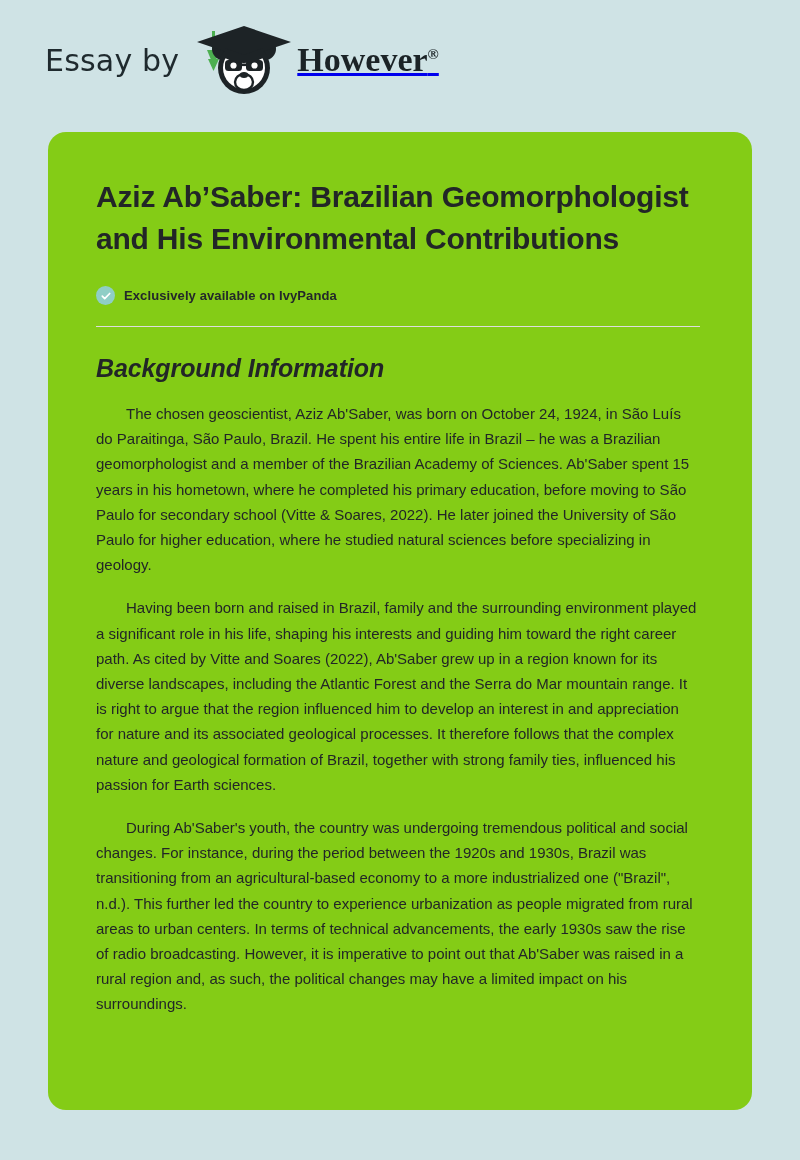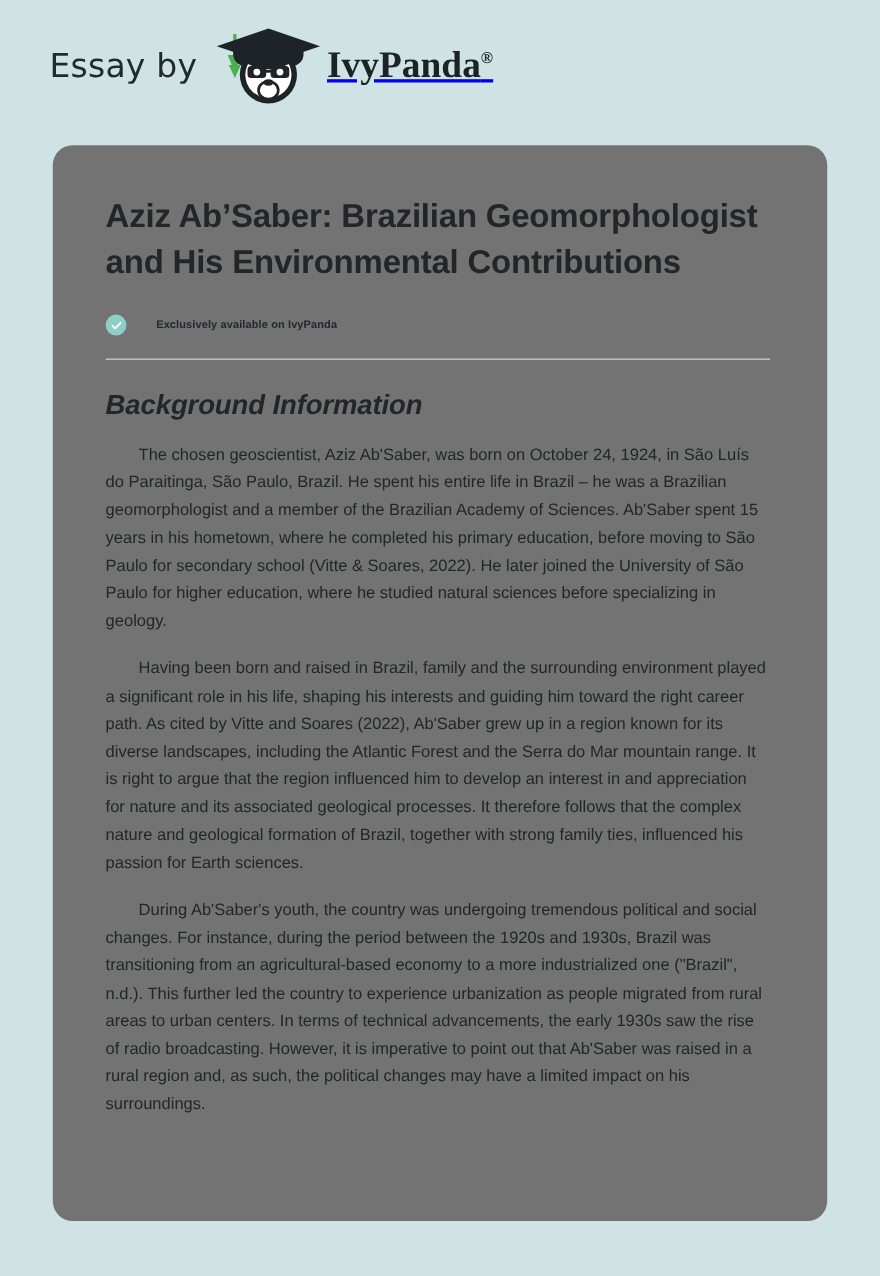--- a/index.html
+++ b/index.html
@@ -56,21 +56,21 @@
     font-weight: bold;
   }
 
   
   .paper-card {
     position: absolute;
     left: 48px;
     top: 132px;
     width: 704px;
     height: 978px;
-    background: #737373;
+    background: #84cc16;
     border-radius: 18px;
     box-sizing: border-box;
     padding: 36px 30px 0 26px;
     overflow: hidden;
   }
   .card-inner {
     padding: 0 22px;
   }
 
   .doc-title {
@@ -93,24 +93,24 @@
     height: 19px;
     border-radius: 50%;
     background: #8fcec6;
     display: inline-flex;
     align-items: center;
     justify-content: center;
     flex: 0 0 auto;
   }
   .check-badge svg { display: block; }
   .exclusive-text {
-    font-size: 10px;
+    font-size: 13px;
     font-weight: bold;
     color: #23282a;
-    margin-left: 27px;
+    margin-left: 9px;
     letter-spacing: 0.1px;
   }
 
   .divider {
     height: 1px;
     background: #dddddd;
     margin: 21px 0 0 0;
   }
 
   .section-heading {
@@ -164,21 +164,21 @@
         <circle cx="59.5" cy="41.5" r="3.1" fill="#ffffff"></circle>
 
         <ellipse cx="49" cy="58" rx="9" ry="8" fill="#ffffff" stroke="#1d2326" stroke-width="2.4"></ellipse>
         <ellipse cx="49" cy="51" rx="4.2" ry="3" fill="#1d2326"></ellipse>
 
         <path d="M49 2 L96 18 L49 34 L2 18 Z" fill="#1d2326"></path>
         <path d="M30 24 L30 34 Q49 44 68 34 L68 24 L49 31 Z" fill="#1d2326"></path>
       </svg>
     </span>
     <span class="brand-wordmark">
-      <span>IvyPanda</span><span class="reg">®</span>
+      <span>However</span><span class="reg">®</span>
     </span>
   </a>
 </div>
 
 <div class="paper-card">
   <div class="card-inner">
 
     <h1 class="doc-title">Aziz Ab’Saber: Brazilian Geomorphologist and His Environmental Contributions</h1>
 
     <div class="exclusive-row">

